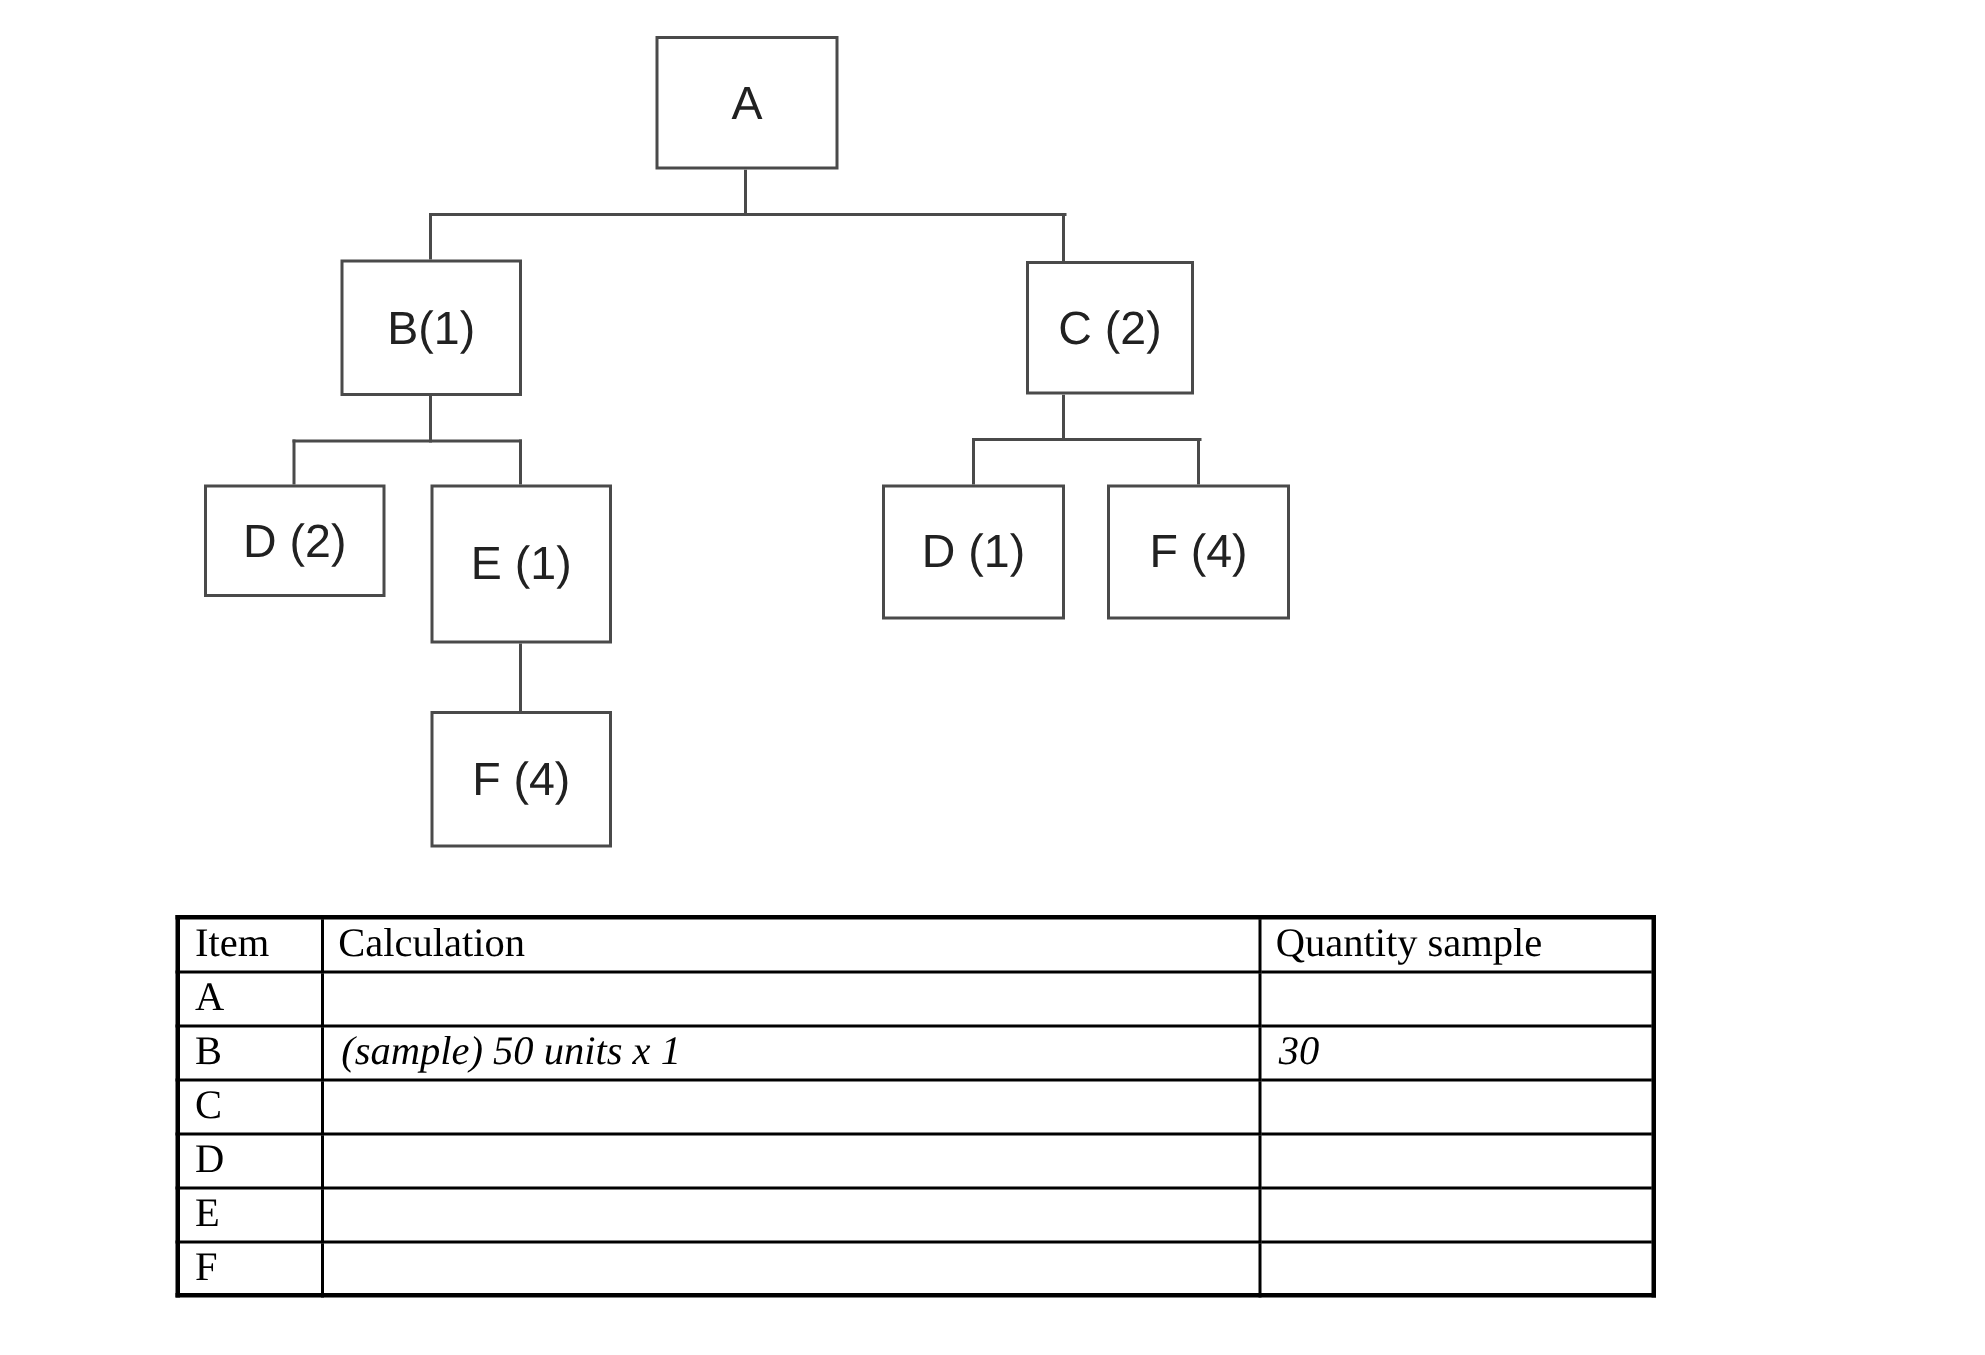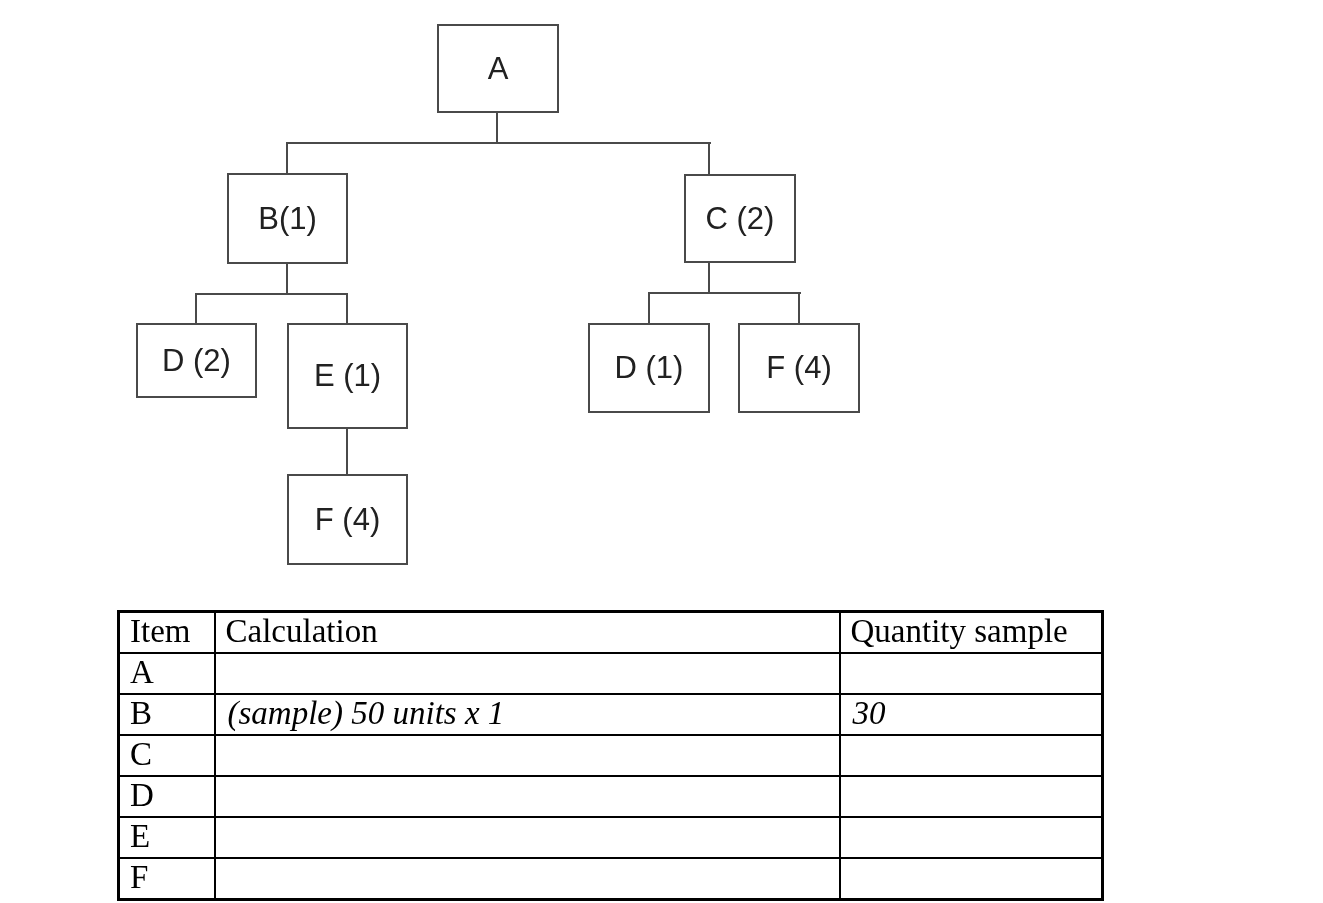--- a/index.html
+++ b/index.html
@@ -44,21 +44,21 @@
   
   .qty-table {
     position: absolute;
     left: 117px;
     top: 610px;
     width: 984px;
     border-collapse: collapse;
     table-layout: fixed;
     border: 3px solid #000000;
     font-family: "Liberation Serif", serif;
-    font-size: 33px;
+    font-size: 27px;
     color: #000000;
   }
   .qty-table td, .qty-table th {
     box-sizing: border-box;
     border: 2px solid #000000;
     height: 36px;
     padding: 0 0 2px 10px;
     text-align: left;
     font-weight: normal;
     vertical-align: middle;

